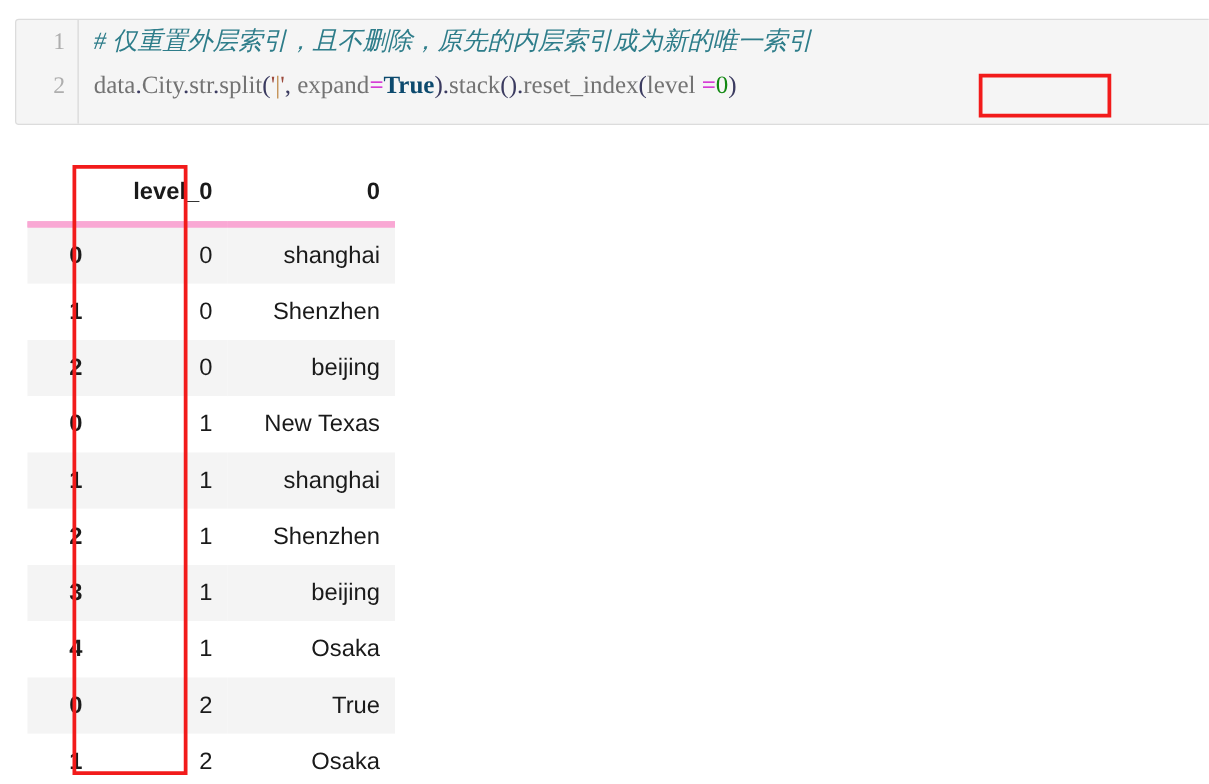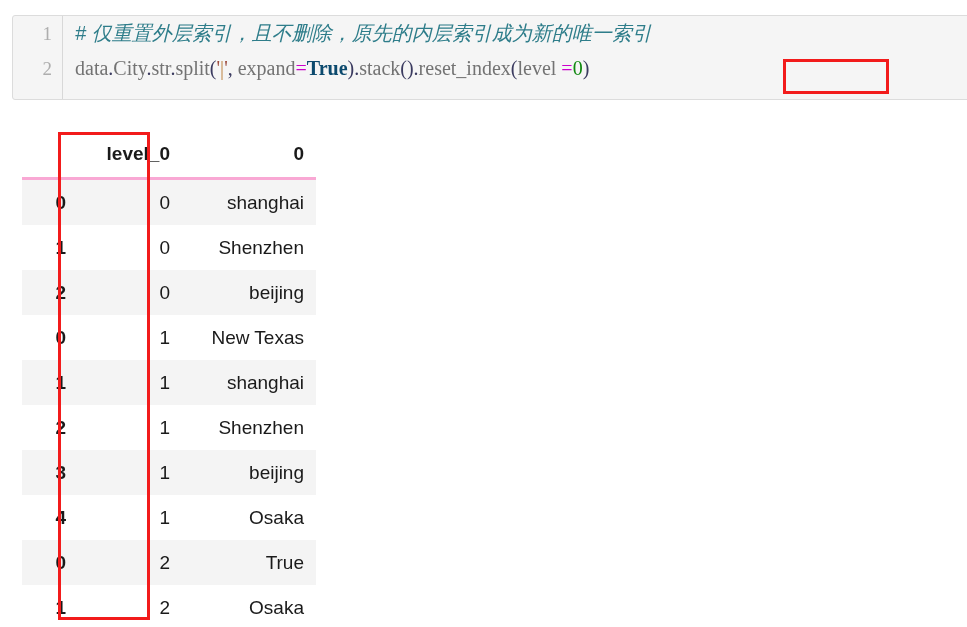--- a/index.html
+++ b/index.html
@@ -56,21 +56,21 @@
     white-space: nowrap;
   }
   .code-line {
     height: 35px;
     line-height: 35px;
     font-family: "Liberation Serif", serif;
     font-size: 20px;
     color: #1a1a1a;
     white-space: pre;
   }
-  .tok-comment { color: #2e7d8a; font-style: italic; font-family: Liberation Sans, sans-serif; }
+  .tok-comment { color: #2e7d8a; font-style: italic; font-family: Liberation Serif, serif; }
   .tok-name    { color: #737373; }
   .tok-str     { color: #9c4a3c; }
   .tok-pipe    { color: #c08a4a; }
   .tok-op      { color: #cc00cc; }
   .tok-kw      { color: #0c4a6e; font-weight: bold; }
   .tok-num     { color: #118811; }
   .tok-punc    { color: #3b3b60; }
 
   #code-highlight-box {
     position: absolute;
@@ -97,21 +97,21 @@
     padding: 0 12px;
     height: 45px;
     vertical-align: middle;
     text-align: right;
     white-space: nowrap;
     font-weight: normal;
   }
   #df-table thead th {
     font-weight: bold;
     height: 47px;
-    border-bottom: 3px solid #f9a8d4;
+    border-bottom: 5px solid #f9a8d4;
   }
   #df-table tbody tr:nth-child(odd) { background: #f4f4f4; }
   #df-table tbody tr:nth-child(even) { background: #ffffff; }
   #df-table .idx-col { font-weight: bold; width: 36px; padding-left: 8px; padding-right: 14px; }
   #df-table .lvl-col { width: 78px; }
   #df-table .val-col { width: 110px; }
 
   #table-highlight-box {
     position: absolute;
     left: 58px;

